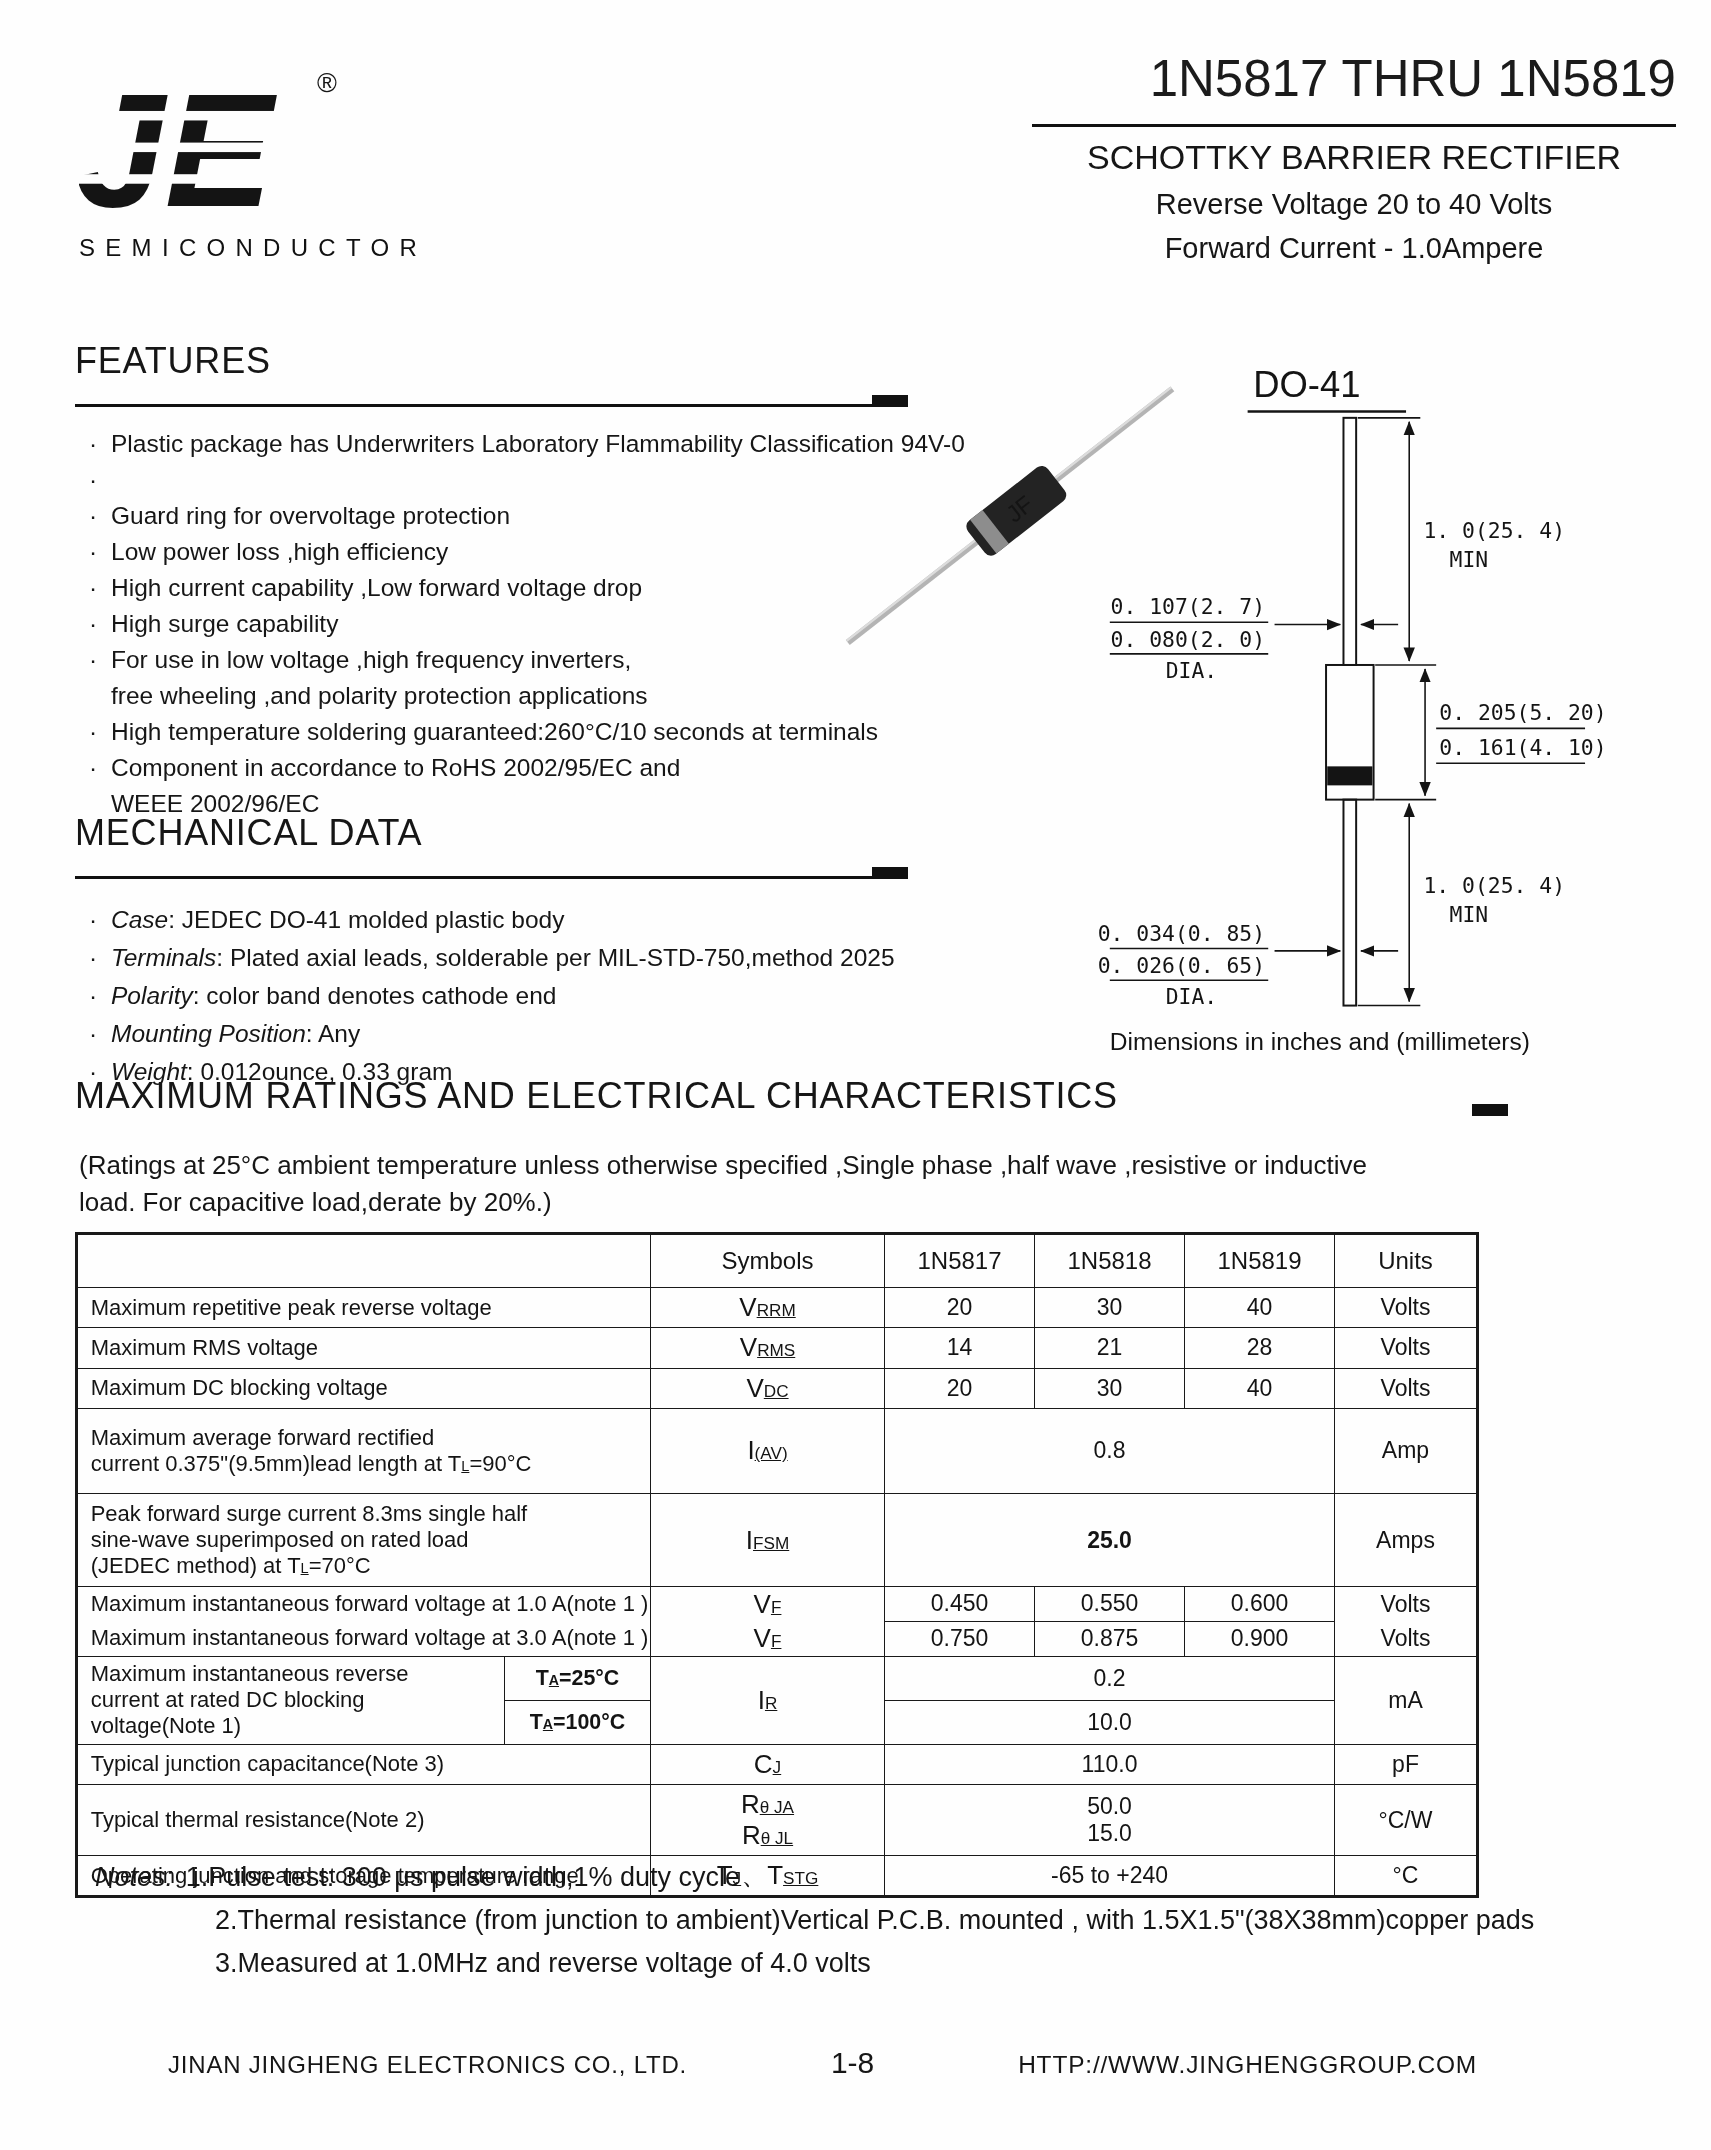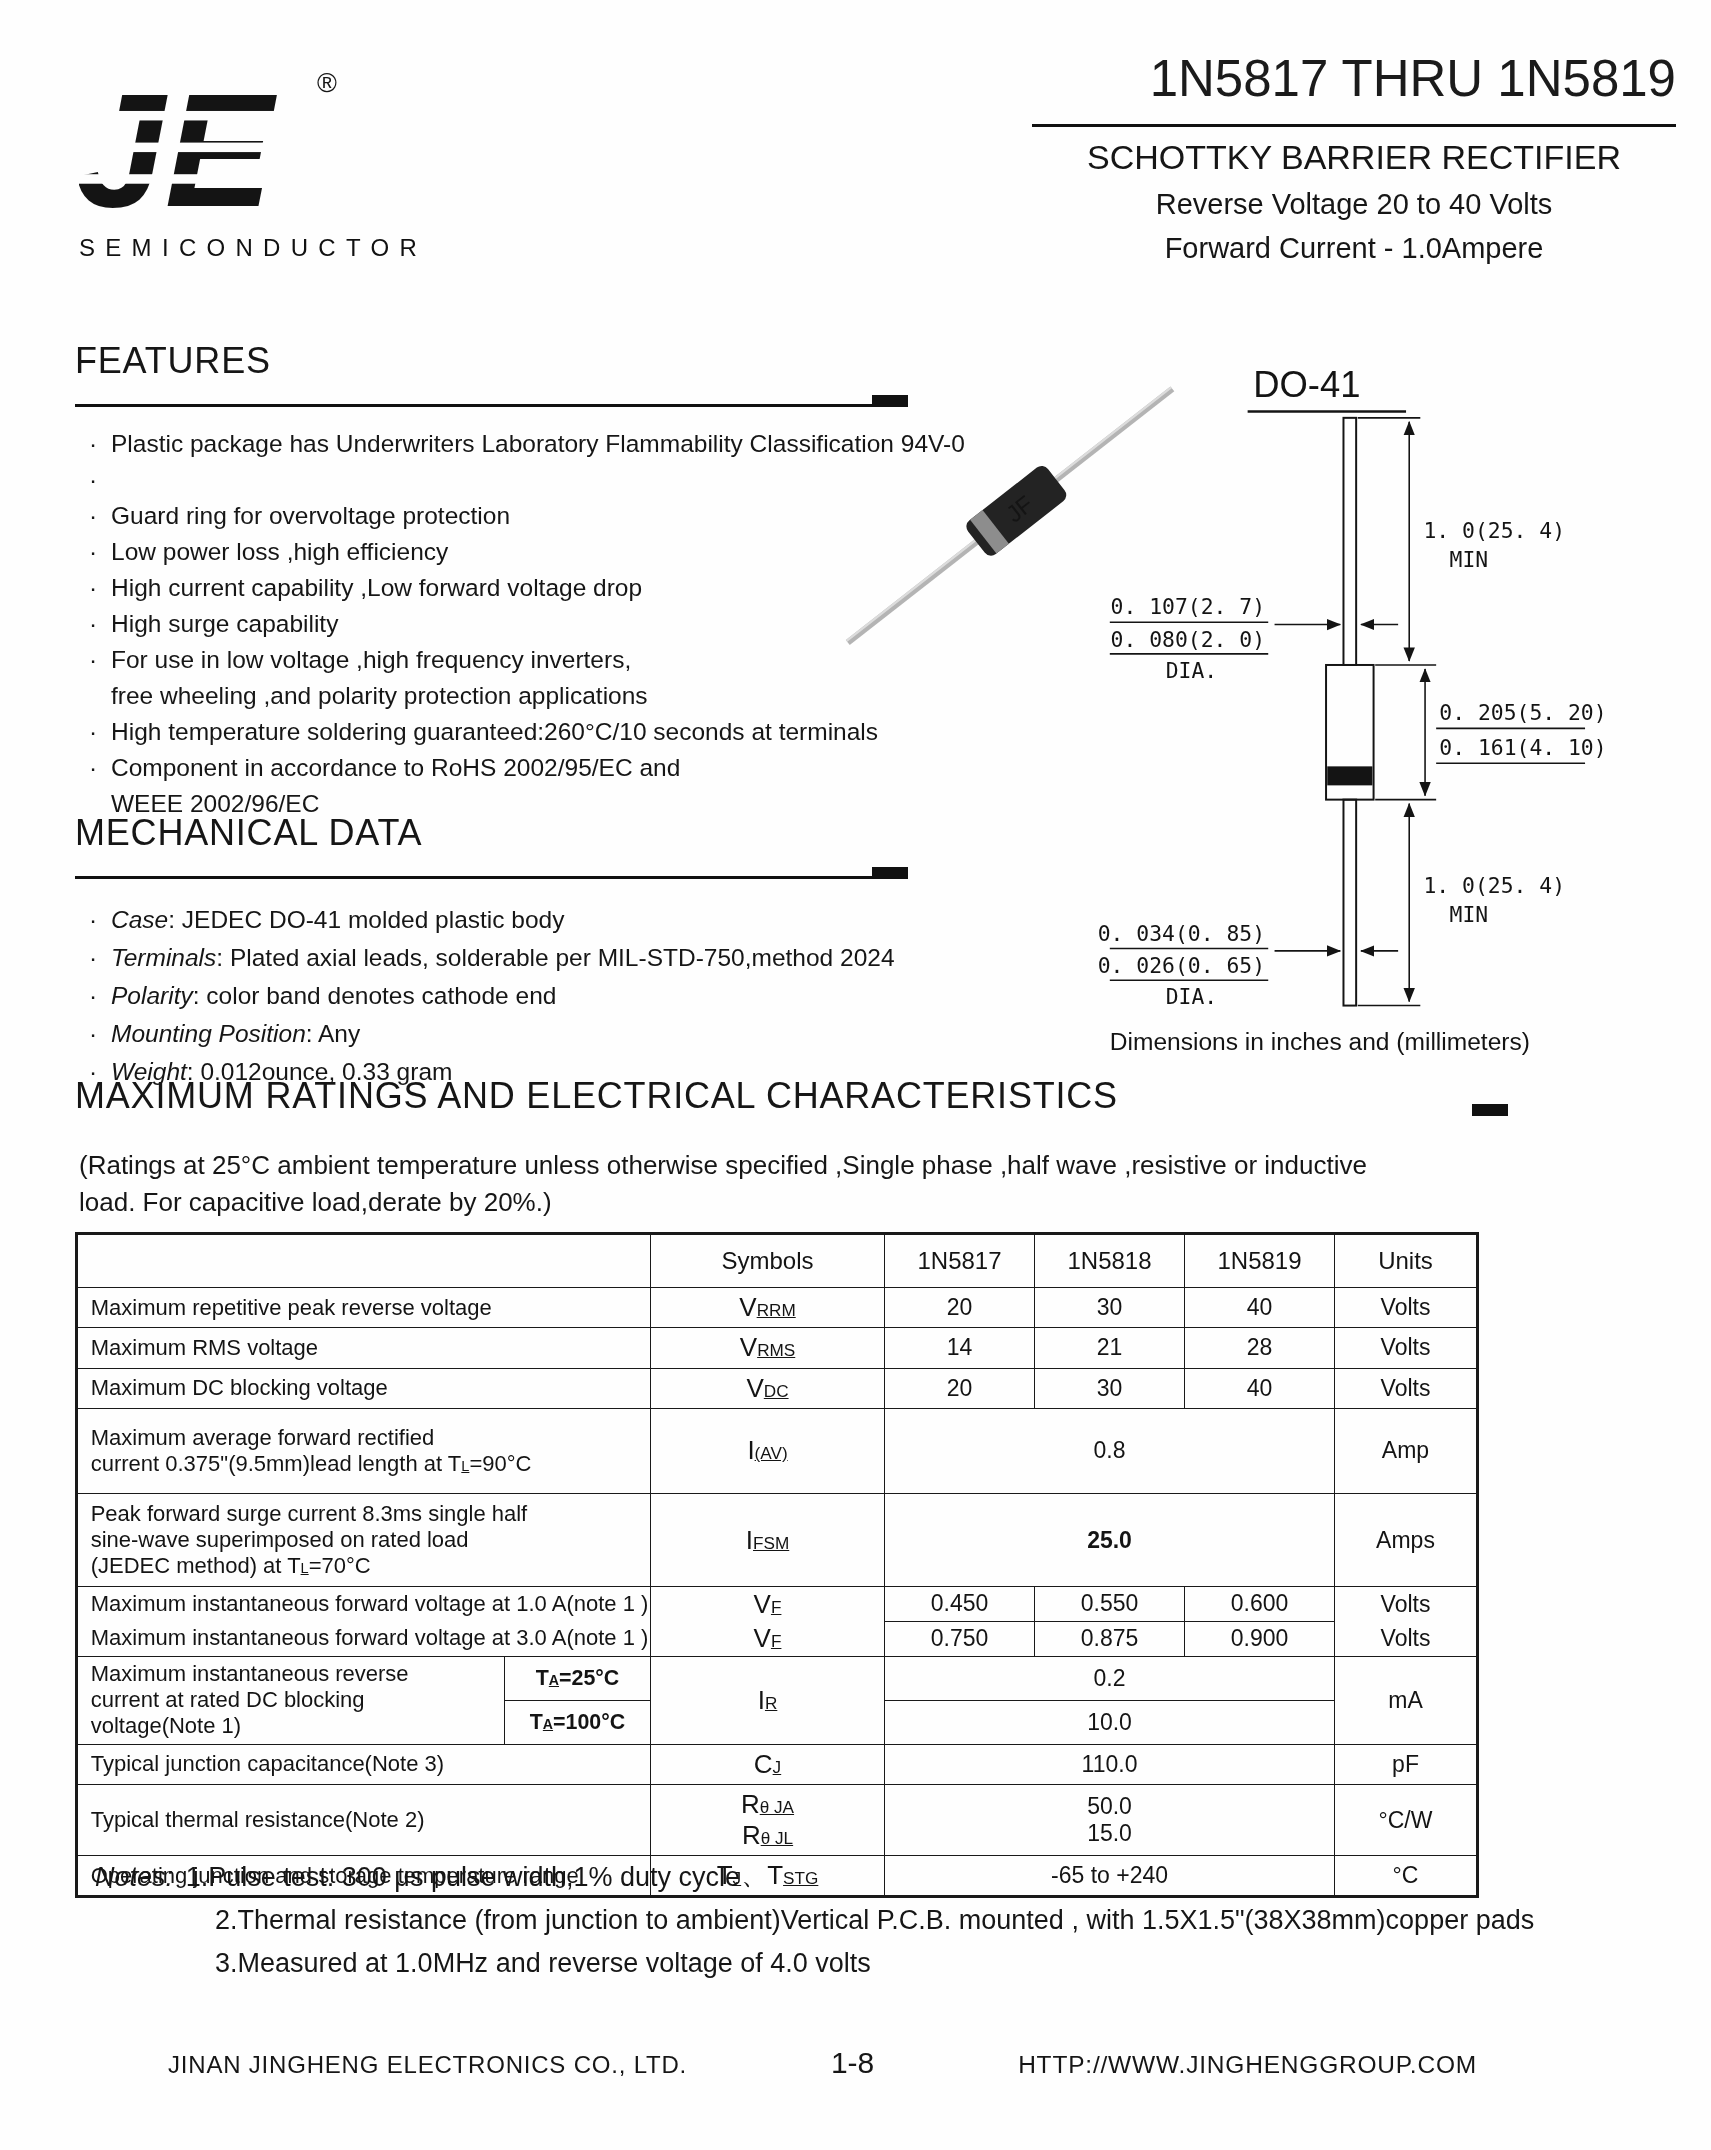--- a/index.html
+++ b/index.html
@@ -161,21 +161,21 @@
       <div class="line"></div>
         <div class="tab"></div>
     </div>
     <div class="mech-list">
       <div class="item">
           <span class="dot">·</span>
           <span><span class="ital">Case</span><span>: JEDEC DO-41  molded plastic body</span></span>
         </div>
       <div class="item">
           <span class="dot">·</span>
-          <span><span class="ital">Terminals</span><span>: Plated axial leads, solderable per MIL-STD-750,method 2024</span></span>
+          <span><span class="ital">Terminals</span><span>: Plated axial leads, solderable per MIL-STD-750,method 2025</span></span>
         </div>
       <div class="item">
           <span class="dot">·</span>
           <span><span class="ital">Polarity</span><span>: color band denotes cathode end</span></span>
         </div>
       <div class="item">
           <span class="dot">·</span>
           <span><span class="ital">Mounting Position</span><span>: Any</span></span>
         </div>
       <div class="item">

